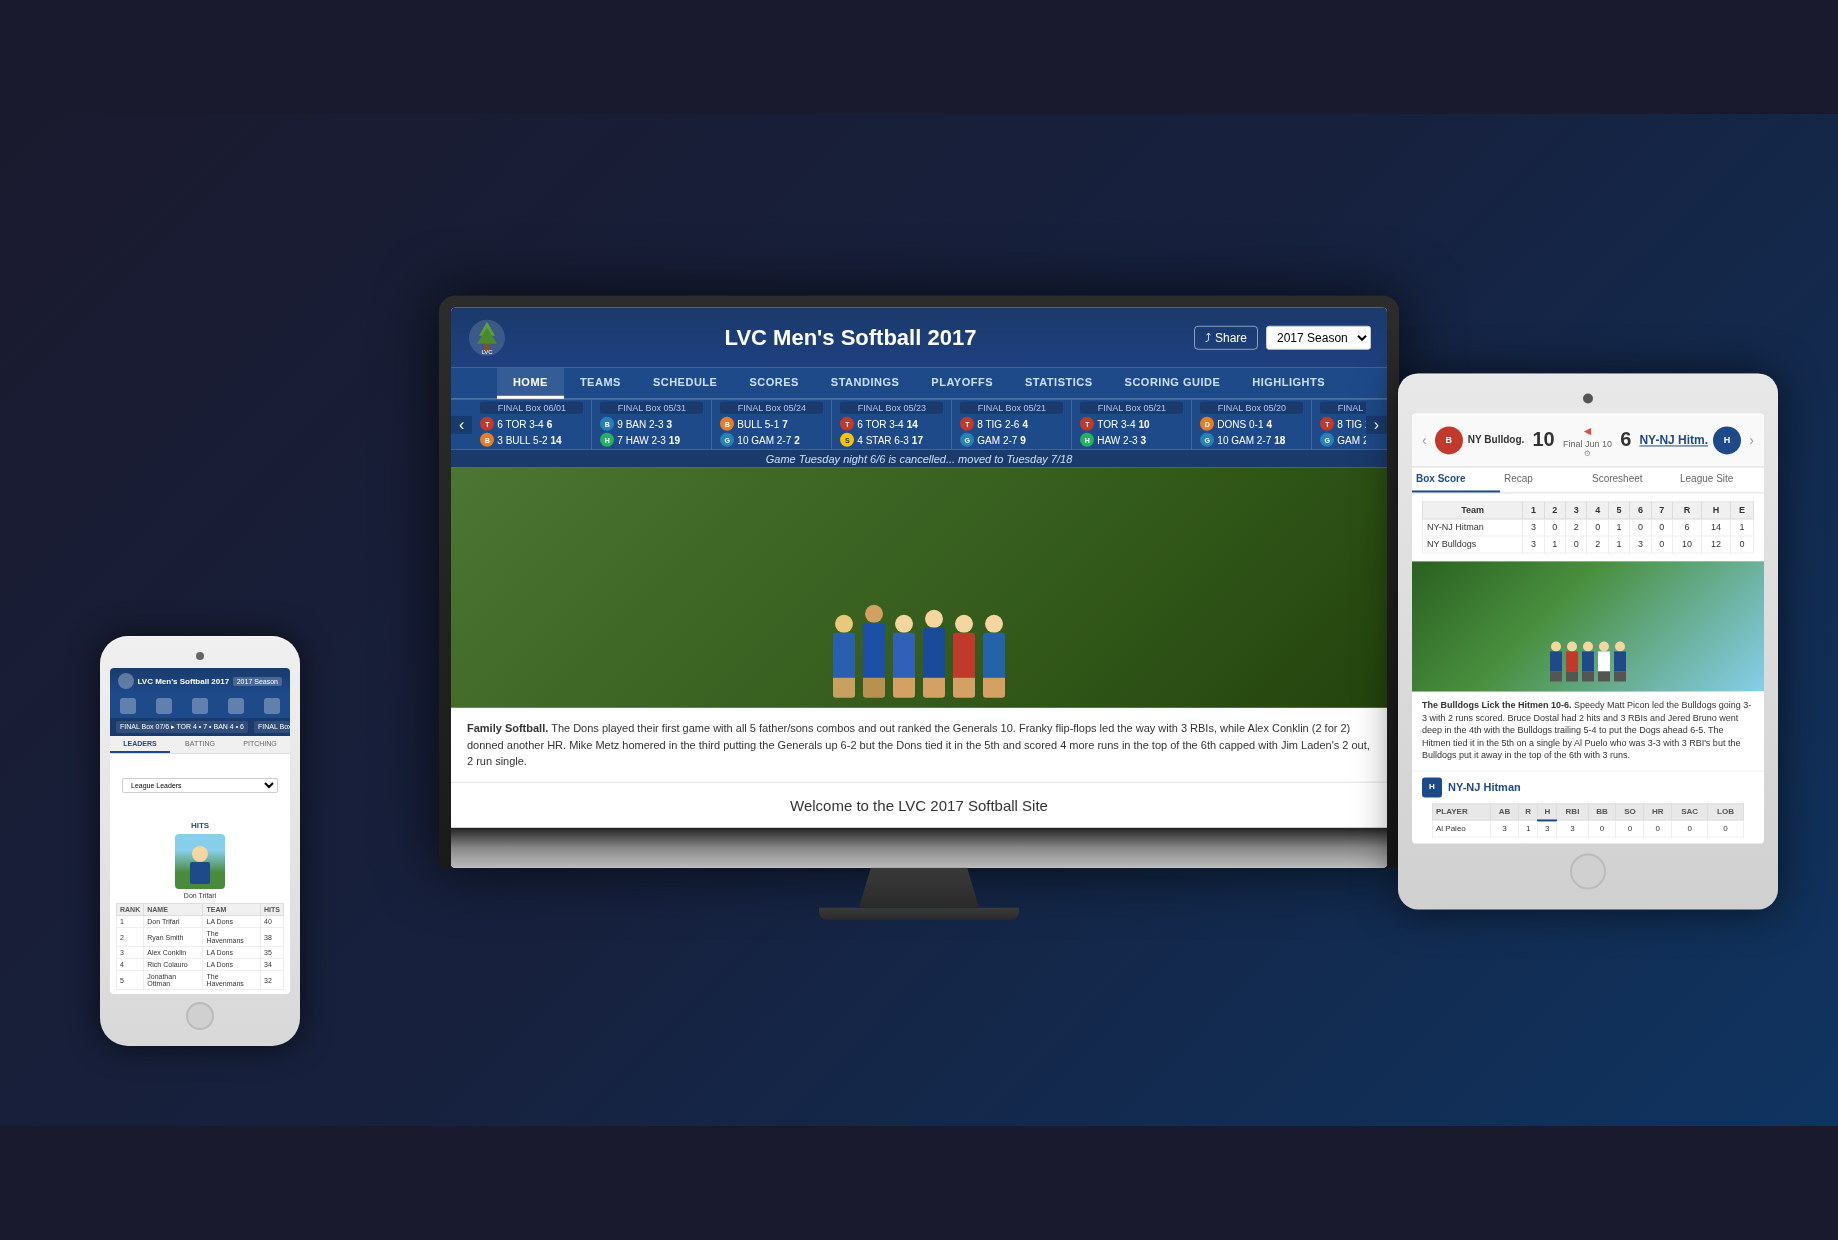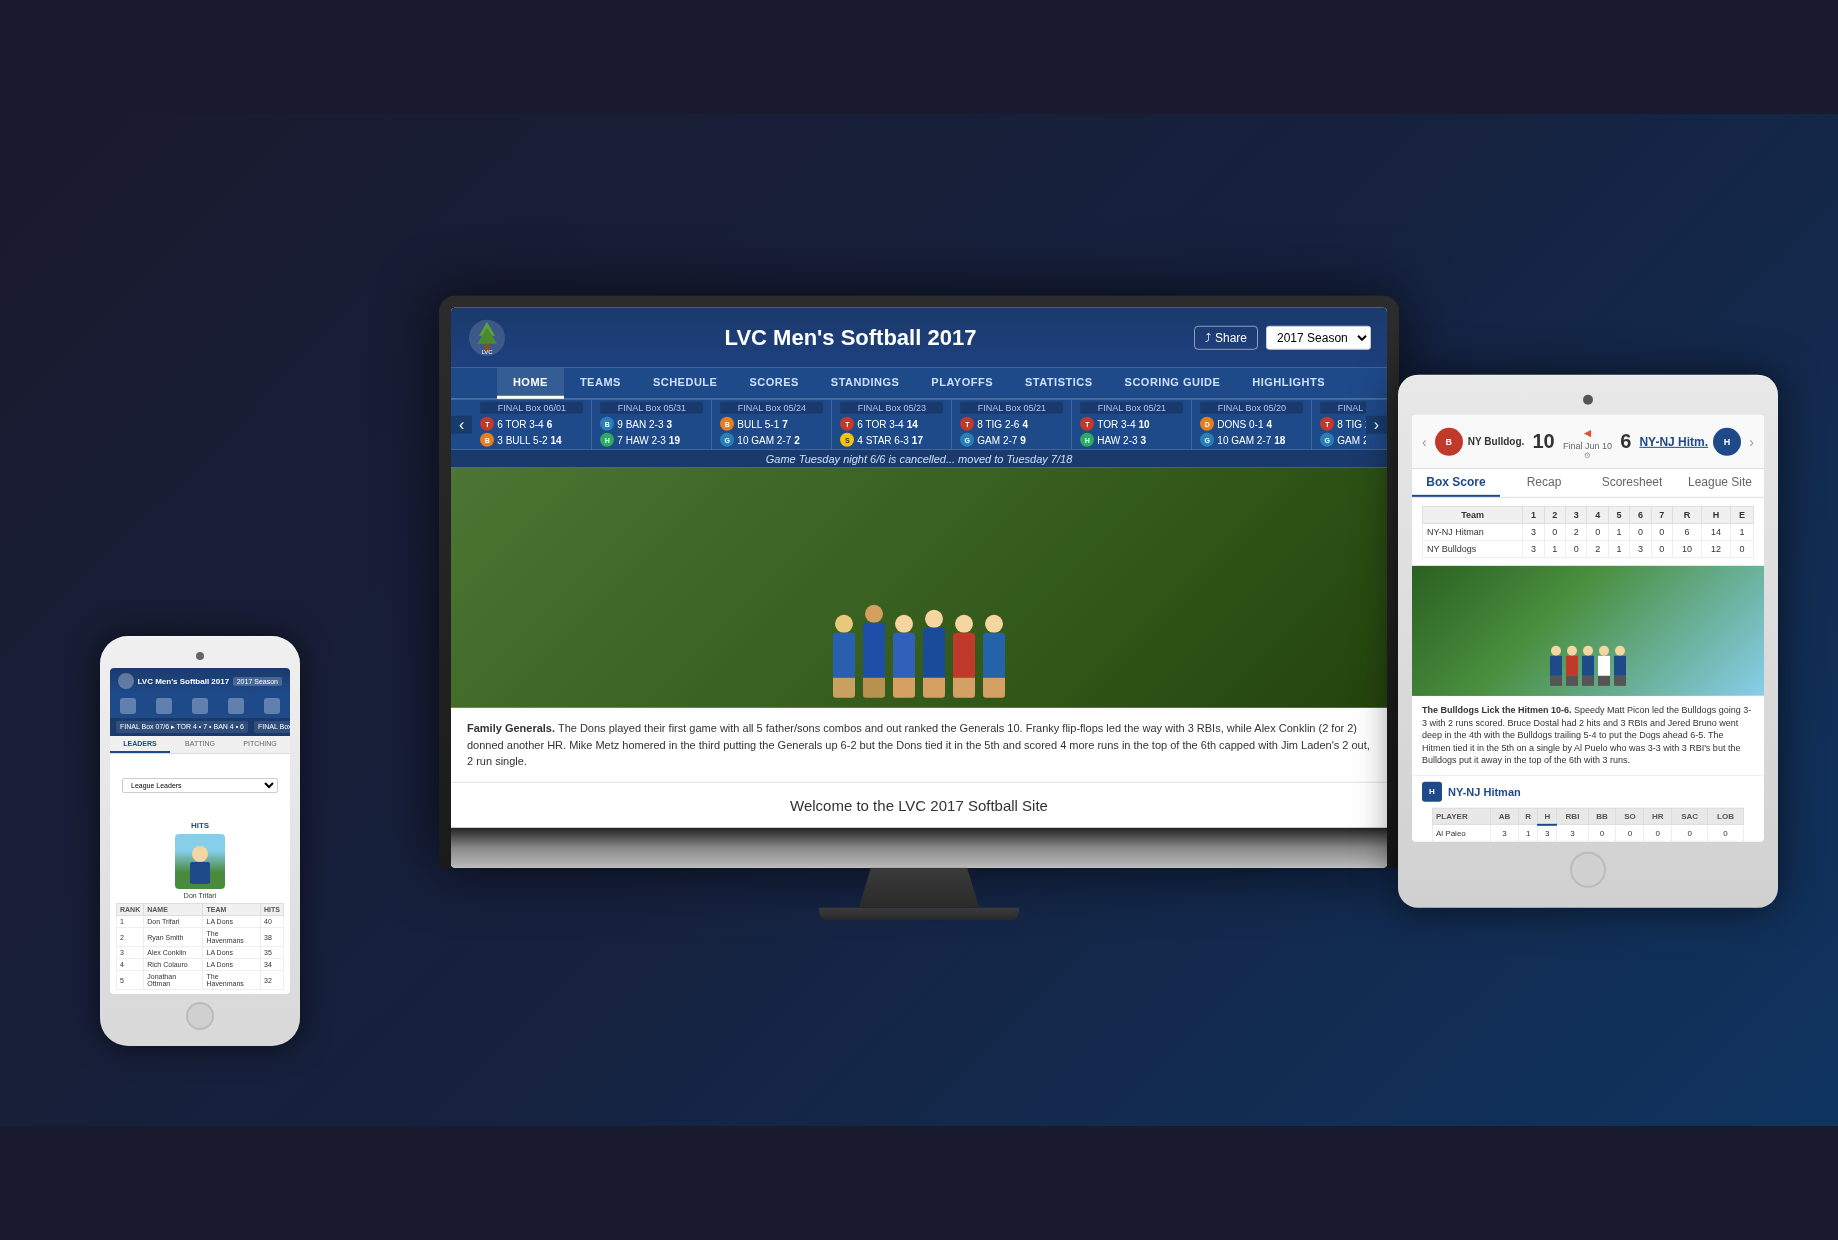--- a/index.html
+++ b/index.html
@@ -351,23 +351,22 @@
     .tablet-team-icon.blue { background: #1e4a8a; }
     .tablet-score-num { font-size: 20px; font-weight: bold; color: #333; }
     .tablet-score-label { font-size: 9px; color: #666; }
     .tablet-score-arrow { font-size: 12px; color: #e74c3c; }
     .tablet-nav-tabs {
       display: flex;
       border-bottom: 1px solid #ddd;
     }
     .tablet-tab {
       flex: 1;
-      text-align: center;
       padding: 6px 4px;
-      font-size: 12px;
+      font-size: 10px;
       color: #666;
       cursor: pointer;
       border-bottom: 2px solid transparent;
     }
     .tablet-tab.active {
       color: #1e4a8a;
       border-bottom: 2px solid #1e4a8a;
       font-weight: bold;
     }
     .tablet-table-section {
@@ -809,21 +808,21 @@
               <div class="player">
                 <div class="player-head"></div>
                 <div class="player-body" style="background:#2563a8;"></div>
                 <div class="player-legs"></div>
               </div>
             </div>
           </div>
         </div>
 
         <div class="caption-section">
-          <strong>Family Generals.</strong>
+          <strong>Family Softball.</strong>
           <span> The Dons played their first game with all 5 father/sons combos and out ranked the Generals 10. Franky flip-flops led the way with 3 RBIs, while Alex Conklin (2 for 2) donned another HR. Mike Metz homered in the third putting the Generals up 6-2 but the Dons tied it in the 5th and scored 4 more runs in the top of the 6th capped with Jim Laden's 2 out, 2 run single.</span>
         </div>
 
         <div class="welcome-section">
           <div class="welcome-title">Welcome to the LVC 2017 Softball Site</div>
         </div>
 
         <div class="gray-section"></div>
 
       </div>
@@ -954,21 +953,21 @@
         <div class="tablet-caption">
           <strong>The Bulldogs Lick the Hitmen 10-6.</strong>
           <span> Speedy Matt Picon led the Bulldogs going 3-3 with 2 runs scored. Bruce Dostal had 2 hits and 3 RBIs and Jered Bruno went deep in the 4th with the Bulldogs trailing 5-4 to put the Dogs ahead 6-5. The Hitmen tied it in the 5th on a single by Al Puelo who was 3-3 with 3 RBI's but the Bulldogs put it away in the top of the 6th with 3 runs.</span>
         </div>
 
         <div class="tablet-team-header">
           <div class="tablet-team-logo">H</div>
           <div class="tablet-team-name">NY-NJ Hitman</div>
         </div>
 
-        <div style="padding: 0 10px 0;">
+        <div style="padding: 0 10px 6px;">
           <table class="tablet-player-table">
             <thead>
               <tr>
                 <th class="pt-left">PLAYER</th>
                 <th>AB</th>
                 <th>R</th>
                 <th style="border-bottom:2px solid #1e4a8a;">H</th>
                 <th>RBI</th>
                 <th>BB</th>
                 <th>SO</th>

